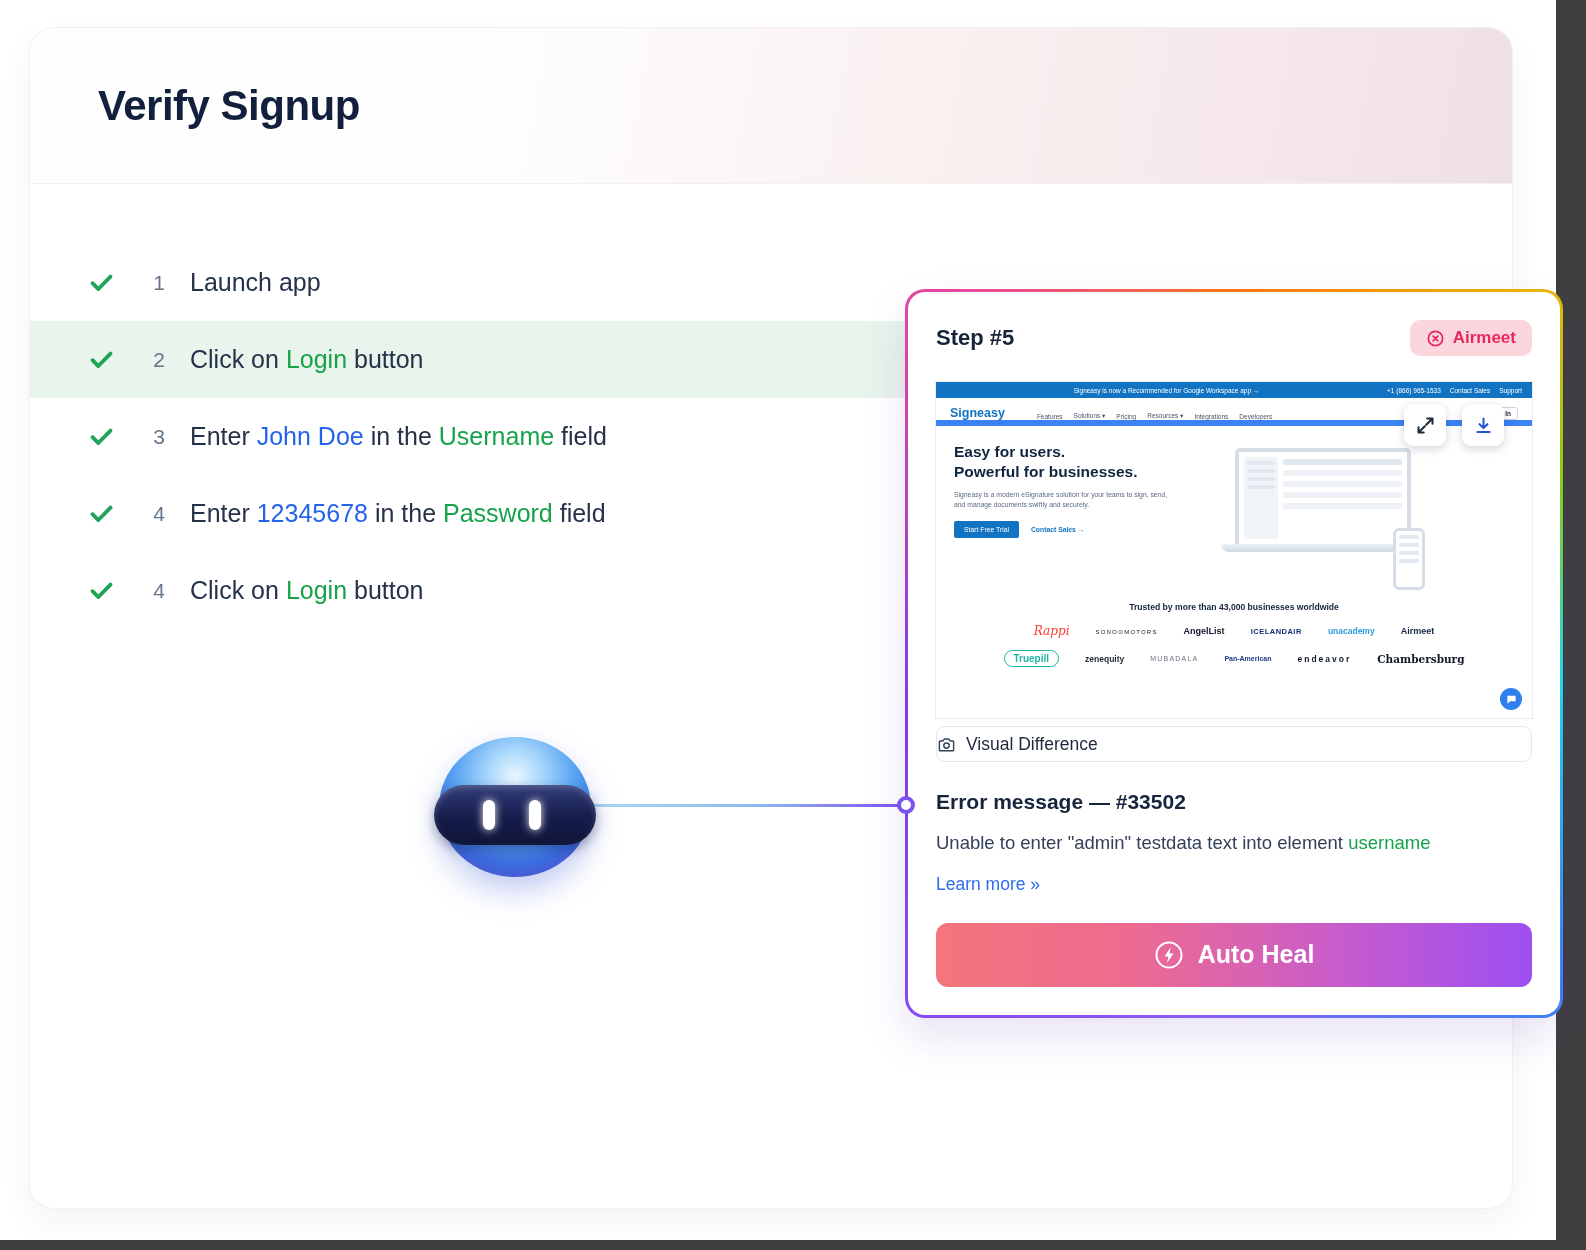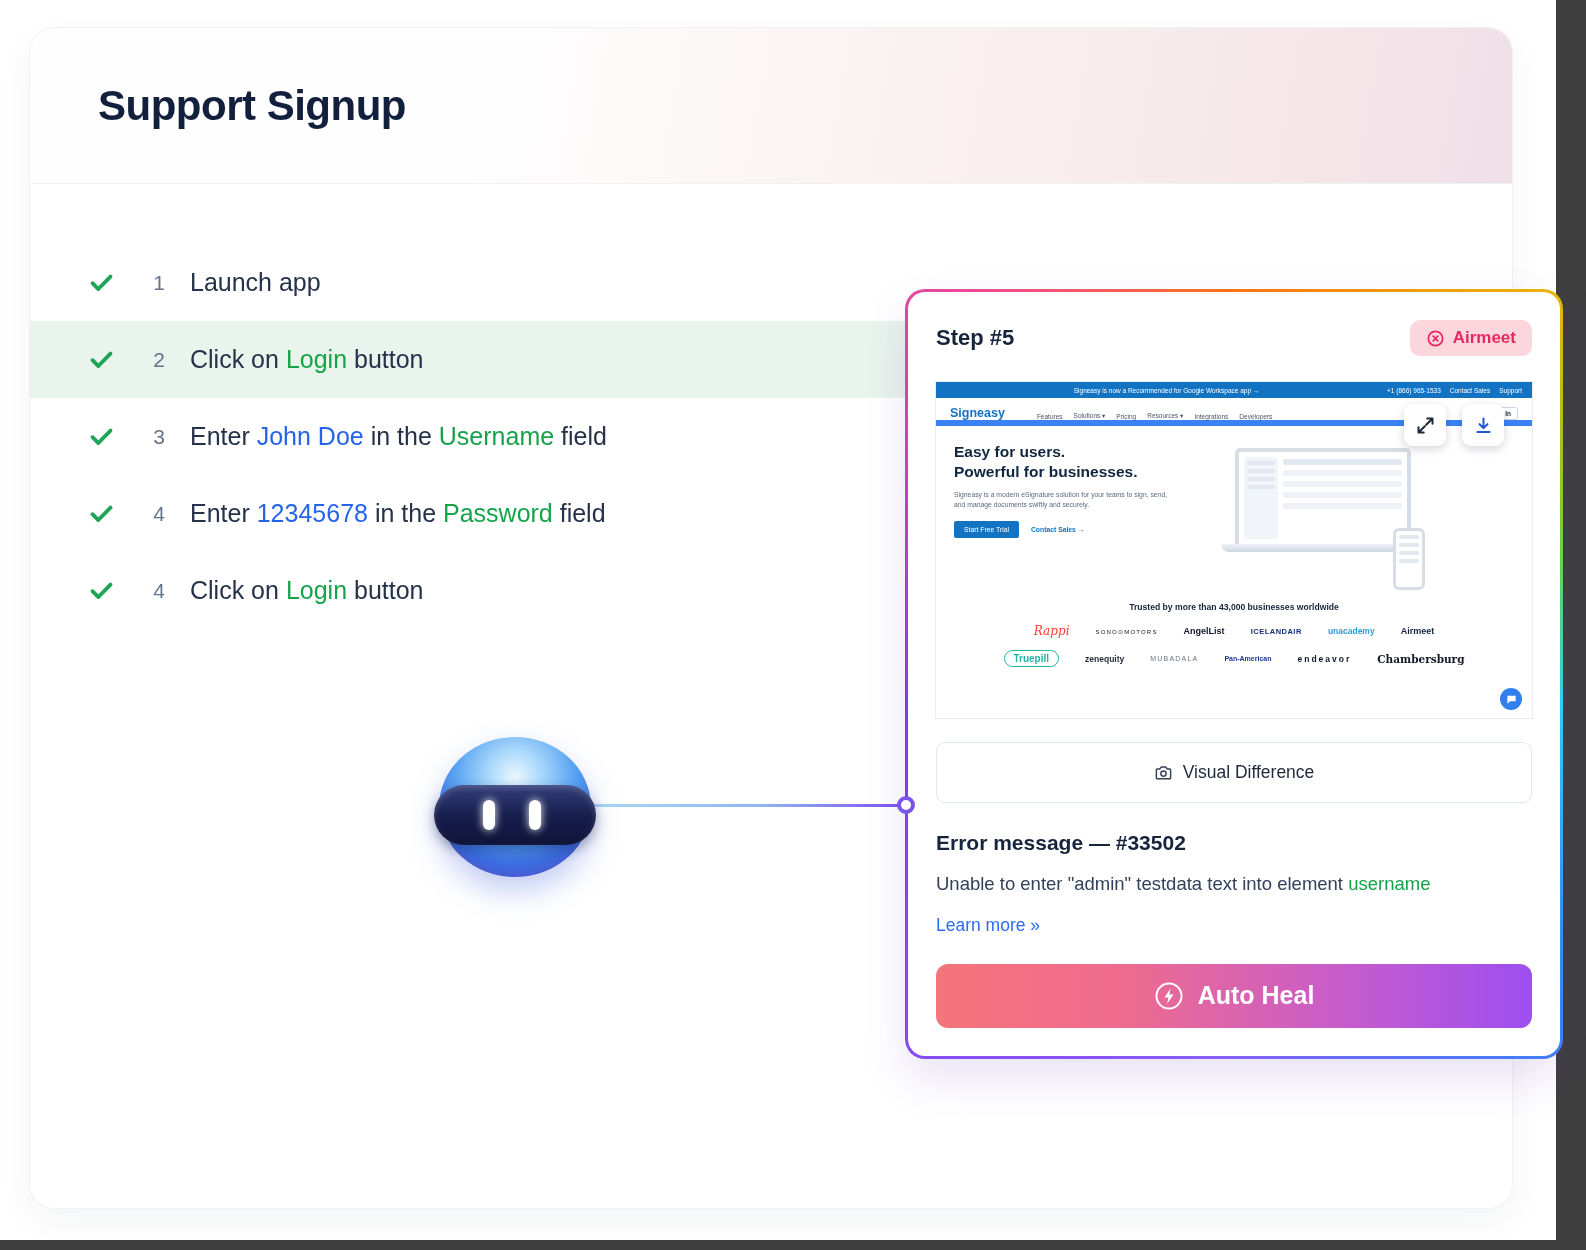--- a/index.html
+++ b/index.html
@@ -115,42 +115,42 @@
   .panam { color: #1e3a8a; font-size: 7px; font-weight: 700; }
   .endeavor { color: #0f172a; font-size: 8.5px; letter-spacing: 2px; font-weight: 700; }
   .chambersburg { color: #111827; font-size: 10.5px; font-weight: 800; font-family: "DejaVu Serif", serif; }
   .shot-btn { position: absolute; top: 22px; width: 42px; height: 42px; background: #fff; border: none;
     border-radius: 9px; box-shadow: 0 3px 10px rgba(15,23,42,.18); display: flex; align-items: center; justify-content: center; cursor: pointer; }
   .expand-btn { right: 86px; } .download-btn { right: 28px; }
   .chat-bubble { position: absolute; right: 10px; bottom: 8px; width: 22px; height: 22px; border-radius: 50%;
     background: #2f80ed; display: flex; align-items: center; justify-content: center; }
 
   
-  .vd-btn { margin-top: 24px; width: 100%; height: 61px; border: 1px solid #e2e8f0; border-radius: 9px; background: #fff;
-    display: flex; align-items: center; justify-content: center; gap: 10px; font-size: 17.5px; color: #1e293b; font-weight: 500;
+  .vd-btn { margin-top: 8px; width: 100%; height: 36px; border: 1px solid #e2e8f0; border-radius: 9px; background: #fff;
+    display: flex; align-items: center; gap: 10px; font-size: 17.5px; color: #1e293b; font-weight: 500;
     font-family: "Liberation Sans", sans-serif; cursor: pointer; }
   .error-title { margin-top: 28px; font-size: 21px; font-weight: 700; color: #16243c; }
   .error-p { margin-top: 15px; font-size: 18.5px; color: #33415a; line-height: 1.55; }
   .learn-more { display: inline-block; margin-top: 16px; font-size: 17.5px; color: #2e6bf0; text-decoration: none; }
   .auto-heal {
     margin-top: 28px; width: 100%; height: 64px; border: none; border-radius: 12px; cursor: pointer;
     background: linear-gradient(90deg, #f4757b 0%, #ee6b8f 32%, #c75ccb 68%, #9d4ff0 100%);
     display: flex; align-items: center; justify-content: center; gap: 14px;
     color: #fff; font-size: 25px; font-weight: 700; font-family: "Liberation Sans", sans-serif;
   }
 </style>
 </head>
 <body>
 
 <div class="stage">
   <div class="page">
 
     <div class="canvas">
       <div class="canvas-header">
-        <h1 class="page-title">Support Signup</h1>
+        <h1 class="page-title">Verify Signup</h1>
       </div>
       <div class="steps">
           <div class="step-row">
             <span class="check">
               <svg viewBox="0 0 24 24">
                 <path d="M4 12.6l5.2 5.2L20 6.8" fill="none" stroke="#1fa457" stroke-width="3.4" stroke-linecap="round" stroke-linejoin="round"></path>
               </svg>
             </span>
             <span class="num">1</span>
             <span class="txt"><span class="c-default">Launch app</span></span>

